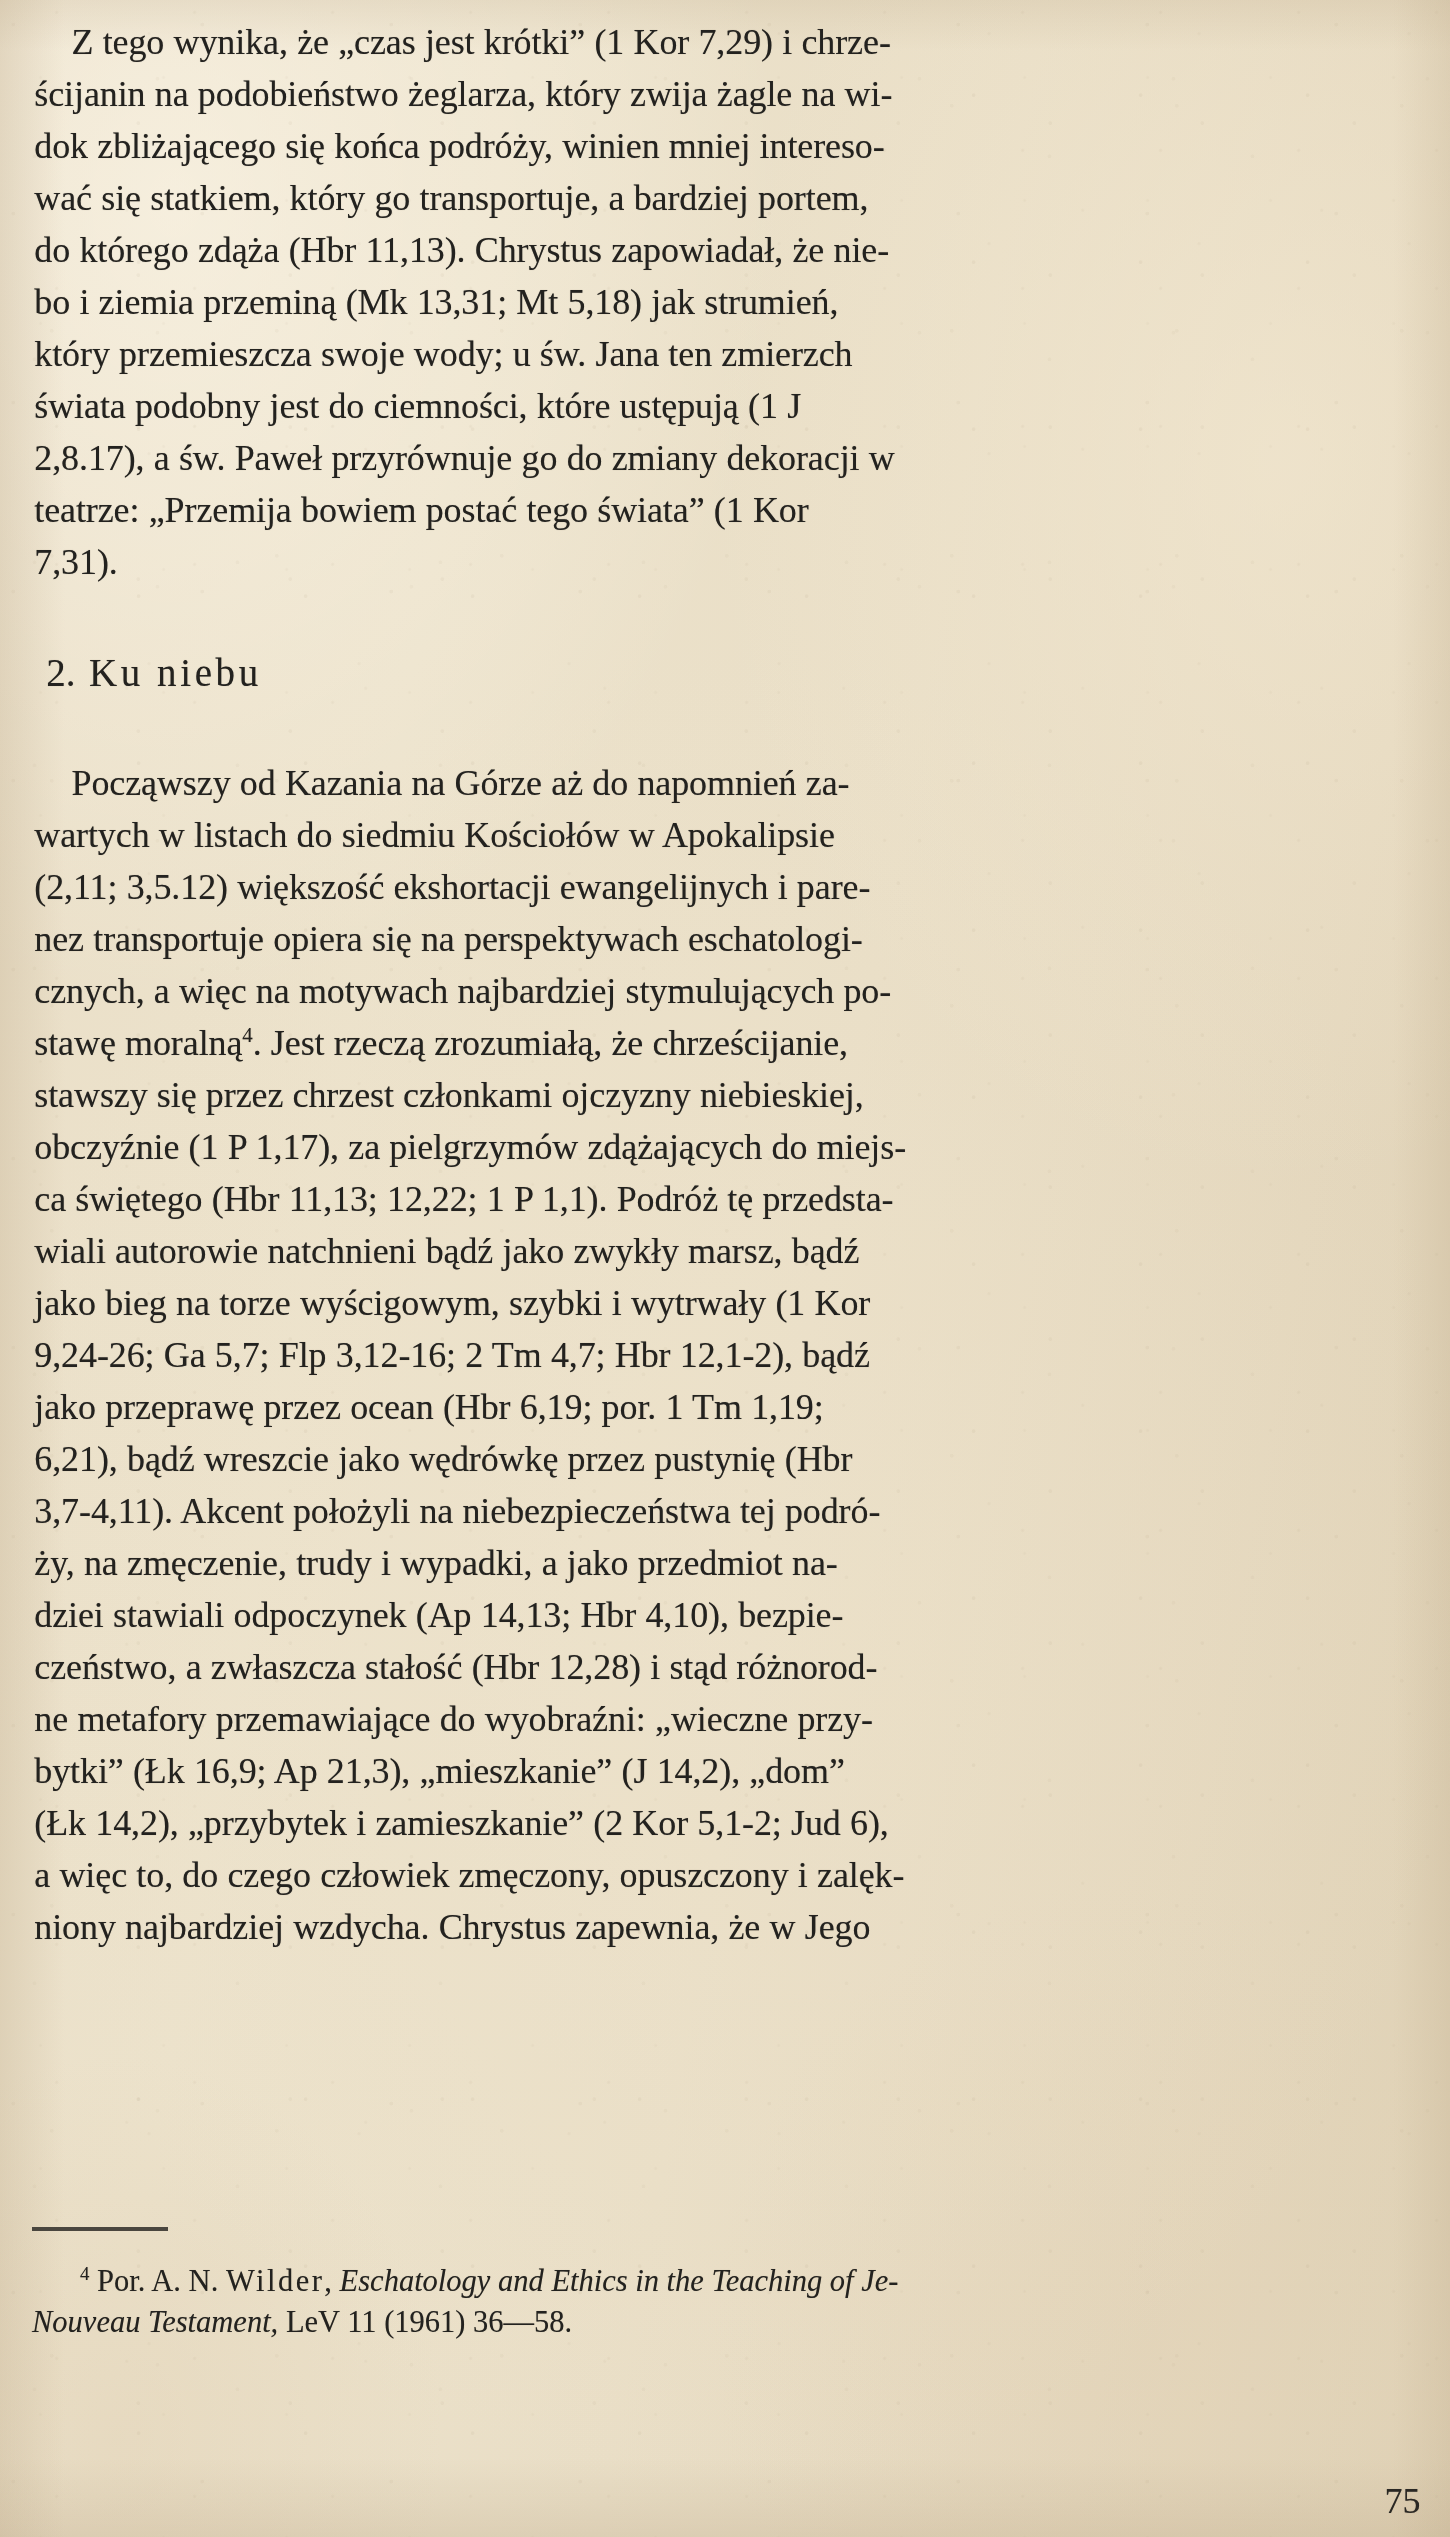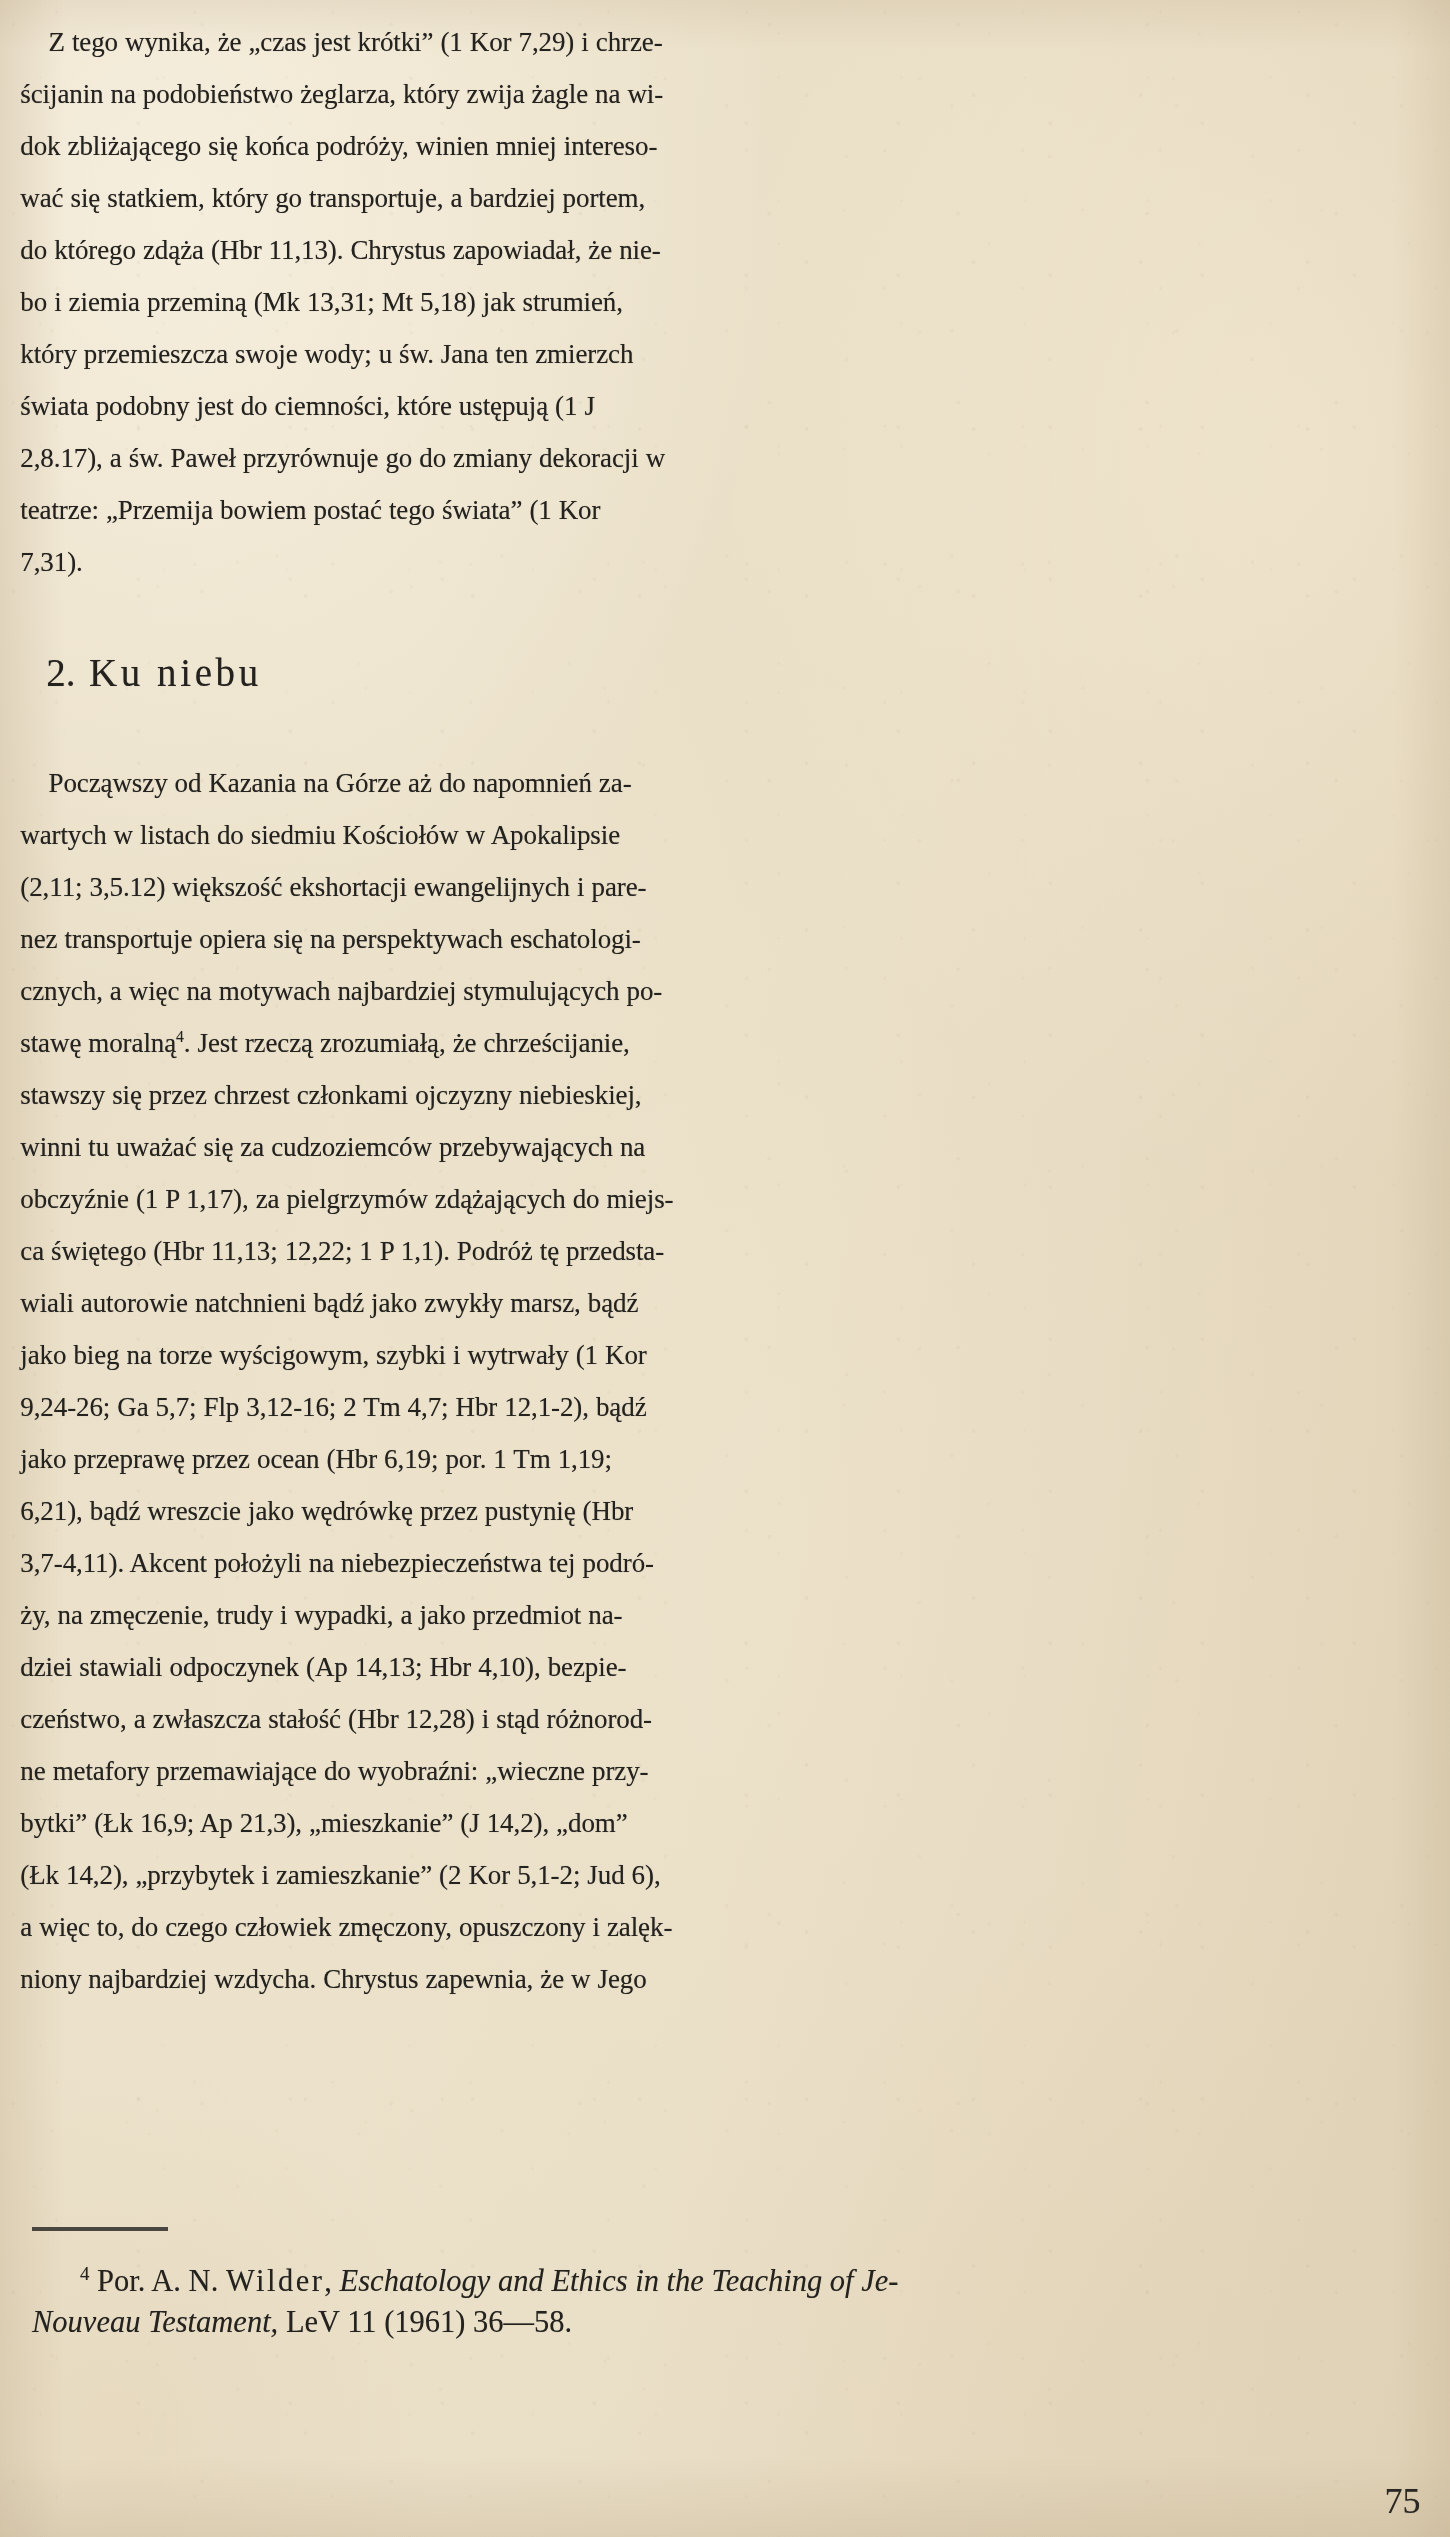--- a/index.html
+++ b/index.html
@@ -61,22 +61,22 @@
   .content {
     position: absolute;
     left: 20.3px;
     right: 22px;
     top: 0;
     bottom: 0;
   }
 
   
   .para {
-    margin: 0;
-    font-size: 27px;
+    margin: 14px;
+    font-size: 36px;
     line-height: 52px;
     letter-spacing: -0.1px;
     word-spacing: 0.4px;
     color: #23221f;
     text-shadow: 0 0 0.8px rgba(40,36,30,0.42);
   }
 
   .para .ln {
     display: block;
     white-space: pre;
@@ -182,21 +182,20 @@
     <p class="para" id="para-ku-niebu">
       <span class="ln j"><span>    Począwszy od Kazania na Górze aż do napomnień za-</span></span>
       <span class="ln j"><span>wartych w listach do siedmiu Kościołów w Apokalipsie</span></span>
       <span class="ln j"><span>(2,11; 3,5.12) większość ekshortacji ewangelijnych i pare-</span></span>
       <span class="ln j"><span>nez transportuje opiera się na perspektywach eschatologi-</span></span>
       <span class="ln j"><span>cznych, a więc na motywach najbardziej stymulujących po-</span></span>
 
       <span class="ln j"><span><span>stawę moralną</span><sup class="fn">4</sup><span>. Jest rzeczą zrozumiałą, że chrześcijanie,</span></span></span>
 
       <span class="ln j"><span>stawszy się przez chrzest członkami ojczyzny niebieskiej,</span></span>
-      <span class="ln j"><span>winni tu uważać się za cudzoziemców przebywających na</span></span>
       <span class="ln j"><span>obczyźnie (1 P 1,17), za pielgrzymów zdążających do miejs-</span></span>
       <span class="ln j"><span>ca świętego (Hbr 11,13; 12,22; 1 P 1,1). Podróż tę przedsta-</span></span>
       <span class="ln j"><span>wiali autorowie natchnieni bądź jako zwykły marsz, bądź</span></span>
       <span class="ln j"><span>jako bieg na torze wyścigowym, szybki i wytrwały (1 Kor</span></span>
       <span class="ln j"><span>9,24-26; Ga 5,7; Flp 3,12-16; 2 Tm 4,7; Hbr 12,1-2), bądź</span></span>
       <span class="ln j"><span>jako przeprawę przez ocean (Hbr 6,19; por. 1 Tm 1,19;</span></span>
       <span class="ln j"><span>6,21), bądź wreszcie jako wędrówkę przez pustynię (Hbr</span></span>
       <span class="ln j"><span>3,7-4,11). Akcent położyli na niebezpieczeństwa tej podró-</span></span>
       <span class="ln j"><span>ży, na zmęczenie, trudy i wypadki, a jako przedmiot na-</span></span>
       <span class="ln j"><span>dziei stawiali odpoczynek (Ap 14,13; Hbr 4,10), bezpie-</span></span>

